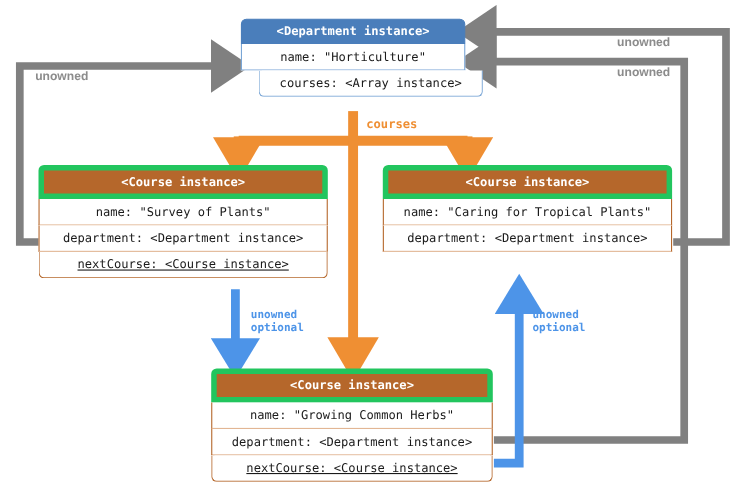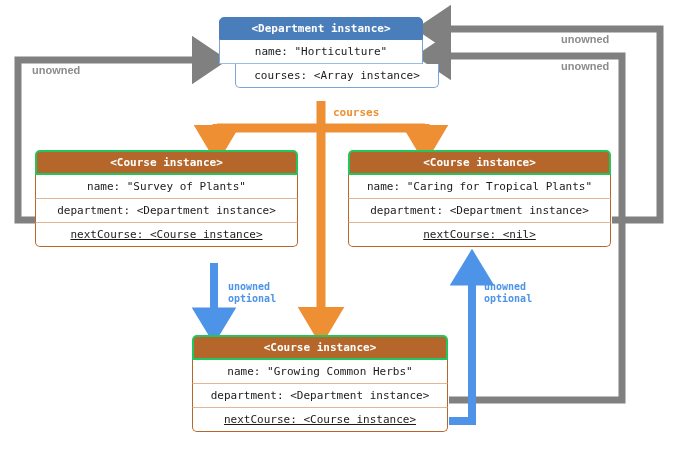--- a/index.html
+++ b/index.html
@@ -25,21 +25,21 @@
   .box .row.last{border-radius:0 0 5px 5px;}
 
   
   .dept{left:219px;top:17px;width:204px;}
   .dept .hdr{background:#4a7ebb;border:1px solid #4a7ebb;}
   .dept .row{border-left:1px solid #7aa6d6;border-right:1px solid #7aa6d6;}
   .dept .row.r1{border-bottom:1px solid #9dbde2;}
   .dept .row.last{border-bottom:1px solid #7aa6d6;margin-left:16px;}
 
   
-  .course .hdr{background:#b5672b;border:2px solid #22c55e;}
+  .course .hdr{background:#b5672b;border:5px solid #22c55e;}
   .course .row{border-left:1px solid #b5672b;border-right:1px solid #b5672b;}
   .course .row.sep{border-bottom:1px solid #e2b694;}
   .course .row.last{border-bottom:1px solid #b5672b;text-decoration:underline;}
 
   .course-left{left:35px;top:150px;width:263px;}
   .course-right{left:348px;top:150px;width:263px;}
   .course-bottom{left:192px;top:335px;width:256px;}
 
   .lbl{position:absolute;white-space:pre;}
   .lbl-gray{
@@ -110,21 +110,20 @@
     <div class="hdr">&lt;Course instance&gt;</div>
     <div class="row sep">name: "Survey of Plants"</div>
     <div class="row sep">department: &lt;Department instance&gt;</div>
     <div class="row last">nextCourse: &lt;Course instance&gt;</div>
   </div>
 
   <div class="box course course-right">
     <div class="hdr">&lt;Course instance&gt;</div>
     <div class="row sep">name: "Caring for Tropical Plants"</div>
     <div class="row sep">department: &lt;Department instance&gt;</div>
-    <div class="row last">nextCourse: &lt;nil&gt;</div>
   </div>
 
   <div class="box course course-bottom">
     <div class="hdr">&lt;Course instance&gt;</div>
     <div class="row sep">name: "Growing Common Herbs"</div>
     <div class="row sep">department: &lt;Department instance&gt;</div>
     <div class="row last">nextCourse: &lt;Course instance&gt;</div>
   </div>
 
   <div class="lbl lbl-gray" style="left:32px;top:64px;">unowned</div>

